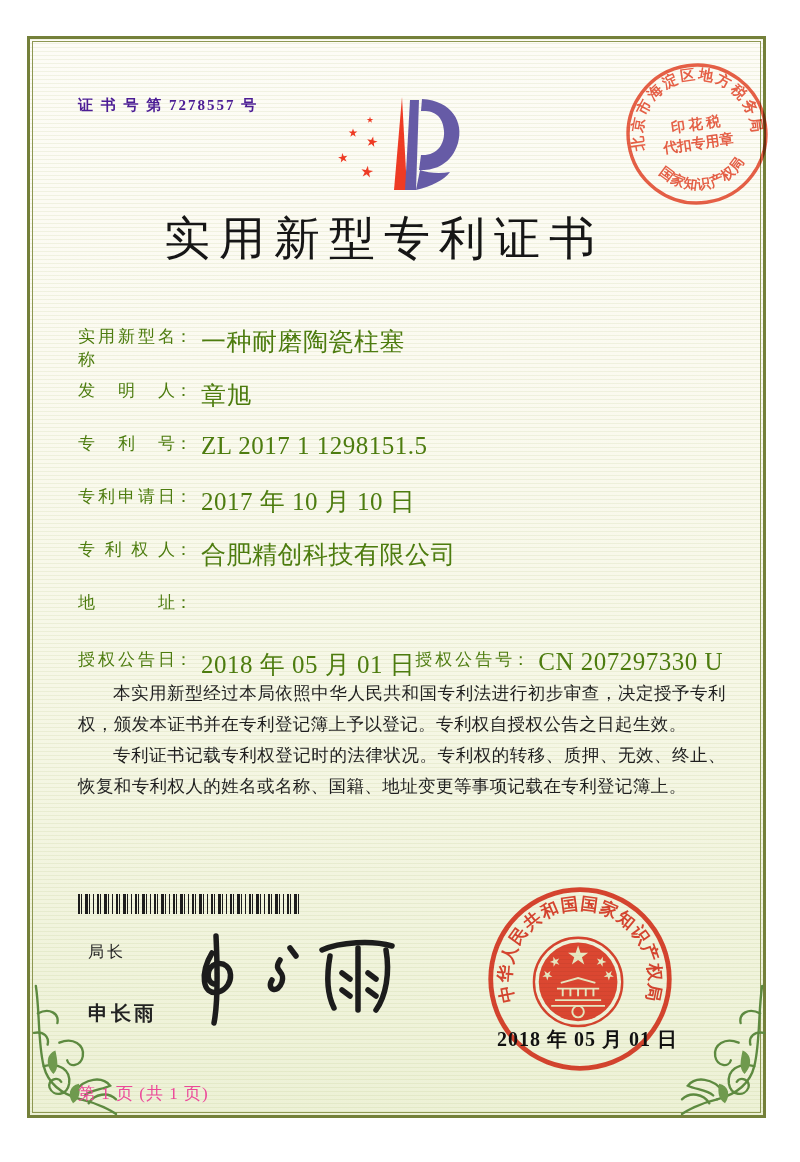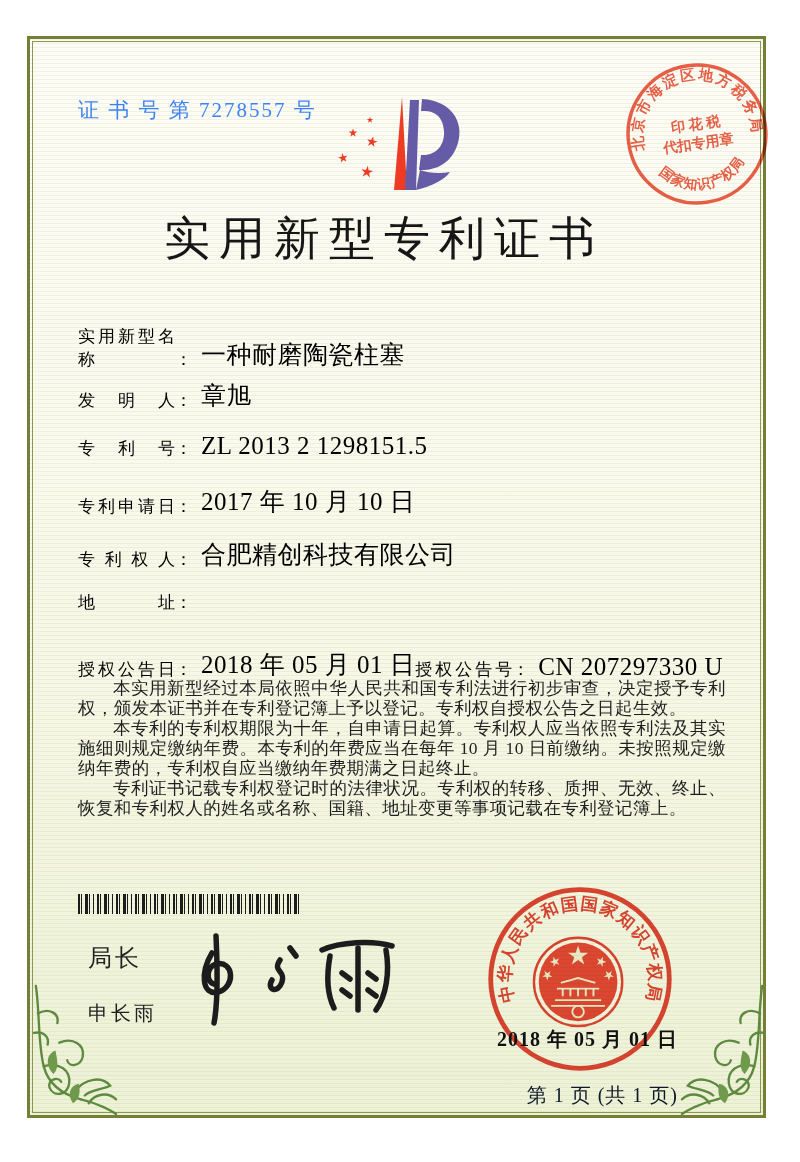--- a/index.html
+++ b/index.html
@@ -16,64 +16,64 @@
       linear-gradient(180deg,#fdfcf6 0%,#fbfaf0 30%,#f6f7e6 60%,#edf1d6 100%);
   }
   #frame-inner-line {
     position:absolute; left:2px; top:2px; right:2px; bottom:2px;
     border:1px solid #8d9752; pointer-events:none;
   }
 
   .abs { position:absolute; }
 
   
-  #cert-no { left:78px; top:96px; font-size:21px; letter-spacing:2px; color:#3b82f6; }
+  #cert-no { left:78px; top:96px; font-size:15px; letter-spacing:2px; color:#4c1d95;font-weight:bold; }
   #title { left:0; top:208px; width:768px; text-align:center; font-size:46px; letter-spacing:9px;
            color:#161616; font-weight:500; }
 
   
-  .frow { left:78px; width:646px; display:flex; align-items:flex-end; color:#000000; }
+  .frow { left:78px; width:646px; display:flex; align-items:flex-start; color:#4d7c0f; }
   .flabel { display:inline-block; width:97px; font-size:17px; text-align:justify; text-align-last:justify; }
   .fcolon { font-size:17px; margin-right:9px; }
   .fvalue { font-size:25px; letter-spacing:0.5px; }
   .addr-val { line-height:30px; }
 
   
-  #body-text { left:78px; top:678px; width:648px; font-size:17.5px; line-height:20px;
+  #body-text { left:78px; top:678px; width:648px; font-size:17.5px; line-height:31px;
                color:#1f1f1f; text-align:justify; letter-spacing:0.4px; }
   #body-text p { text-indent:2em; }
 
   
   #barcode { left:78px; top:894px; width:224px; height:20px;
     background:repeating-linear-gradient(90deg,
       #1c1c1c 0 2px, transparent 2px 3px,
       #1c1c1c 3px 4px, transparent 4px 7px,
       #1c1c1c 7px 10px, transparent 10px 11px,
       #1c1c1c 11px 12px, transparent 12px 15px,
       #1c1c1c 15px 16px, transparent 16px 19px);
   }
 
   
-  #signer-title { left:88px; top:942px; font-size:24px; letter-spacing:3px; color:#222; }
-  #signer-name  { left:88px; top:1000px; font-size:20px; letter-spacing:3px; color:#222; }
+  #signer-title { left:88px; top:942px; font-size:16px; letter-spacing:3px; color:#222; }
+  #signer-name  { left:88px; top:1000px; font-size:20px; letter-spacing:3px; color:#222;font-weight:bold; }
 
   
   #tax-stamp { left:621px; top:58px; width:152px; height:152px; mix-blend-mode:multiply;
                transform:rotate(-8deg); opacity:0.92; }
   #main-seal { left:484px; top:883px; width:192px; height:192px; mix-blend-mode:multiply; opacity:0.95; }
   #seal-date { left:497px; top:1026px; font-size:20px; letter-spacing:1px; color:#111; font-weight:bold; }
 
   
   .flourish { width:88px; height:132px; }
   #flourish-left  { left:30px;  top:984px; }
   #flourish-right { left:680px; top:984px; transform:scaleX(-1); }
 
   
-  #footer { left:78px; top:1082px; width:600px; text-align:right; font-size:20px;
-            color:#0f172a; letter-spacing:1px; }
+  #footer { left:78px; top:1082px; width:600px; text-align:left; font-size:17px;
+            color:#ec4899; letter-spacing:1px; }
 
   .svgdefs { position:absolute; width:0; height:0; overflow:hidden; }
 </style>
 </head>
 <body>
 
 <svg class="svgdefs" aria-hidden="true">
   <defs>
     <polygon id="star5" points="0,-1 0.225,-0.31 0.95,-0.31 0.363,0.118 0.588,0.809 0,0.382 -0.588,0.809 -0.363,0.118 -0.95,-0.31 -0.225,-0.31"></polygon>
     <symbol id="corner-flourish" viewBox="0 0 90 135">
@@ -146,21 +146,21 @@
       <span class="fvalue">一种耐磨陶瓷柱塞</span>
   </div>
   <div class="abs frow" style="top:379px">
     <span class="flabel">发明人</span>
       <span class="fcolon">：</span>
       <span class="fvalue">章旭</span>
   </div>
   <div class="abs frow" style="top:432px">
     <span class="flabel">专利号</span>
       <span class="fcolon">：</span>
-      <span class="fvalue">ZL 2013 2 1298151.5</span>
+      <span class="fvalue">ZL 2017 1 1298151.5</span>
   </div>
   <div class="abs frow" style="top:485px">
     <span class="flabel">专利申请日</span>
       <span class="fcolon">：</span>
       <span class="fvalue">2017 年 10 月 10 日</span>
   </div>
   <div class="abs frow" style="top:538px">
     <span class="flabel">专利权人</span>
       <span class="fcolon">：</span>
       <span class="fvalue">合肥精创科技有限公司</span>
@@ -173,21 +173,20 @@
     <span class="flabel">授权公告日</span>
       <span class="fcolon">：</span>
       <span class="fvalue">2018 年 05 月 01 日</span>
     <span class="flabel" style="">授权公告号</span>
       <span class="fcolon">：</span>
       <span class="fvalue">CN 207297330 U</span>
   </div>
 
   <div class="abs" id="body-text">
     <p>本实用新型经过本局依照中华人民共和国专利法进行初步审查，决定授予专利权，颁发本证书并在专利登记簿上予以登记。专利权自授权公告之日起生效。</p>
-    <p>本专利的专利权期限为十年，自申请日起算。专利权人应当依照专利法及其实施细则规定缴纳年费。本专利的年费应当在每年 10 月 10 日前缴纳。未按照规定缴纳年费的，专利权自应当缴纳年费期满之日起终止。</p>
     <p>专利证书记载专利权登记时的法律状况。专利权的转移、质押、无效、终止、恢复和专利权人的姓名或名称、国籍、地址变更等事项记载在专利登记簿上。</p>
   </div>
 
   <div class="abs" id="barcode"></div>
 
   <div class="abs" id="signer-title">局长</div>
   <div class="abs" id="signer-name">申长雨</div>
 
   <svg class="abs" style="left:190px; top:918px; width:240px; height:112px;" viewBox="0 0 240 112">
     <g fill="none" stroke="#1c1c1c" stroke-width="5.5" stroke-linecap="round" stroke-linejoin="round">

